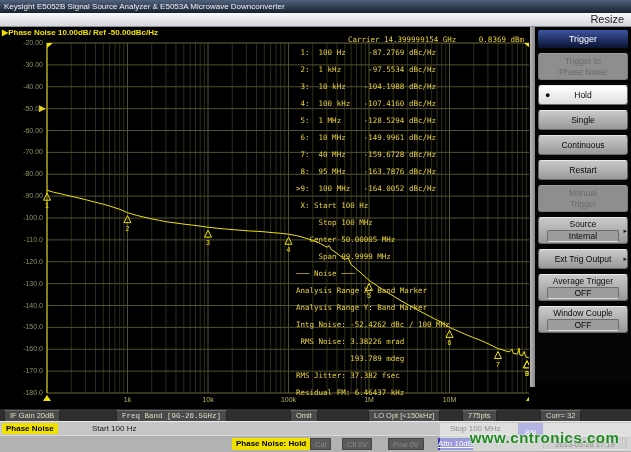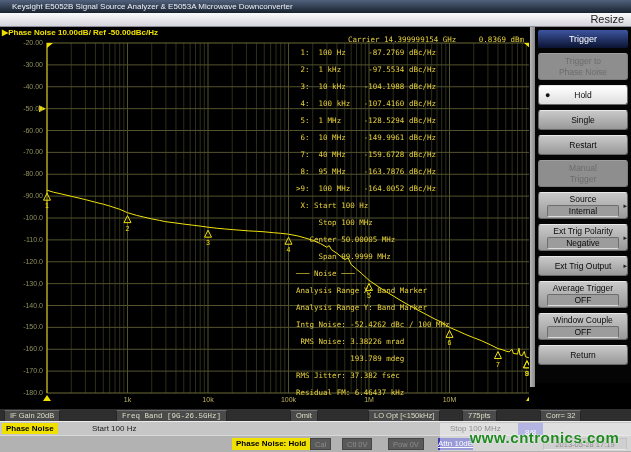--- a/index.html
+++ b/index.html
@@ -1,21 +1,21 @@
 <!DOCTYPE html>
 <html><head>
 <meta charset="utf-8">
 <style>
   html,body{margin:0;padding:0;background:#222;}
   .screen{position:relative;width:631px;height:452px;background:#000;overflow:hidden;
           font-family:"Liberation Sans",sans-serif;-webkit-font-smoothing:antialiased;}
   
   .titlebar{position:absolute;left:0;top:0;width:631px;height:13px;
             background:linear-gradient(#51617c,#18222f);color:#eef0f5;
-            font-size:8px;line-height:13px;padding-left:12px;box-sizing:border-box;}
+            font-size:8px;line-height:13px;padding-left:4px;box-sizing:border-box;}
   .menubar{position:absolute;left:0;top:13px;width:631px;height:14px;
            background:linear-gradient(#fbfbfc,#d4d4dc);border-bottom:1px solid #8e8e98;
            box-sizing:border-box;color:#222;font-size:11px;}
   .resize{position:absolute;right:7px;top:0;line-height:13px;cursor:default;}
   
   .main{position:absolute;left:0;top:27px;width:631px;height:381px;background:#000;border-radius:10px;}
   .plot{position:absolute;left:0;top:0;width:529px;height:381px;background:#000;overflow:hidden;}
   .trace-header{position:absolute;left:2px;top:1px;color:#f0e000;font-size:8px;font-weight:bold;white-space:pre;}
   .carrier{position:absolute;right:5px;top:8px;color:#e8d23c;font-family:"DejaVu Sans Mono",monospace;
            font-size:7.5px;white-space:pre;}
@@ -235,50 +235,45 @@
             <div>Phase Noise</div>
           </div>
           <div class="sb-btn single selected">
             <span class="sb-bullet">●</span>
             <div>Hold</div>
           </div>
           <div class="sb-btn single">
             <div>Single</div>
           </div>
           <div class="sb-btn single">
+            <div>Continuous</div>
+          </div>
+          <div class="sb-btn single">
             <div>Restart</div>
           </div>
           <div class="sb-btn tall disabled">
             <div>Manual</div>
             <div>Trigger</div>
           </div>
           <div class="sb-btn tall">
             <div>Source</div>
             <div class="sb-val">Internal</div>
             <span class="sb-arrow">▸</span>
           </div>
-          <div class="sb-btn tall">
-            <div>Ext Trig Polarity</div>
-            <div class="sb-val">Negative</div>
-            <span class="sb-arrow">▸</span>
-          </div>
           <div class="sb-btn single">
             <div>Ext Trig Output</div>
             <span class="sb-arrow">▸</span>
           </div>
           <div class="sb-btn tall">
             <div>Average Trigger</div>
             <div class="sb-val">OFF</div>
           </div>
           <div class="sb-btn tall">
             <div>Window Couple</div>
             <div class="sb-val">OFF</div>
-          </div>
-          <div class="sb-btn single">
-            <div>Return</div>
           </div>
         </div>
     </div>
   </div>
 
   <div class="row1" id="row1">
       <span class="r1chip" style="left: 4px;">IF Gain 20dB</span>
       <span class="r1chip" style="left: 116px; font-family: Liberation Mono, monospace;">Freq Band [9G-26.5GHz]</span>
       <span class="r1chip" style="left: 290px;">Omit</span>
       <span class="r1chip" style="left: 368px;">LO Opt [&lt;150kHz]</span>

